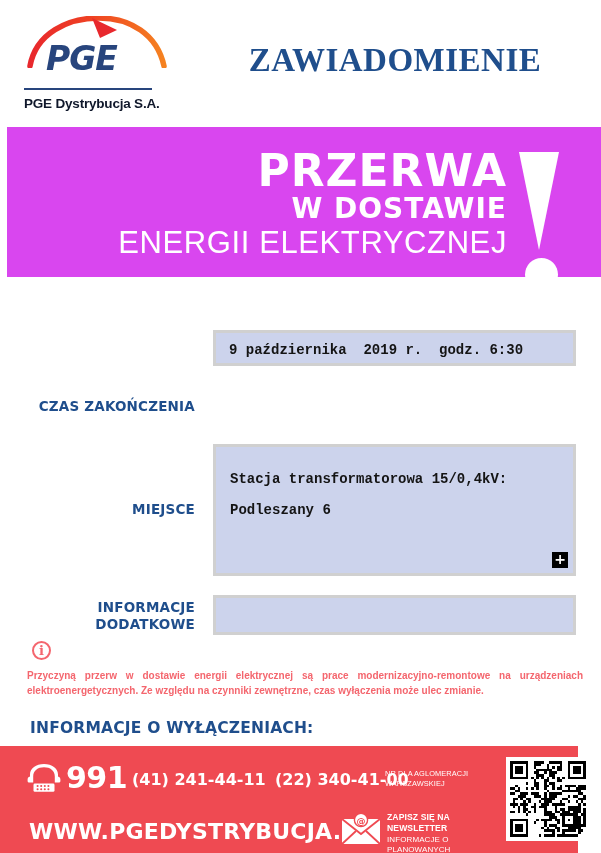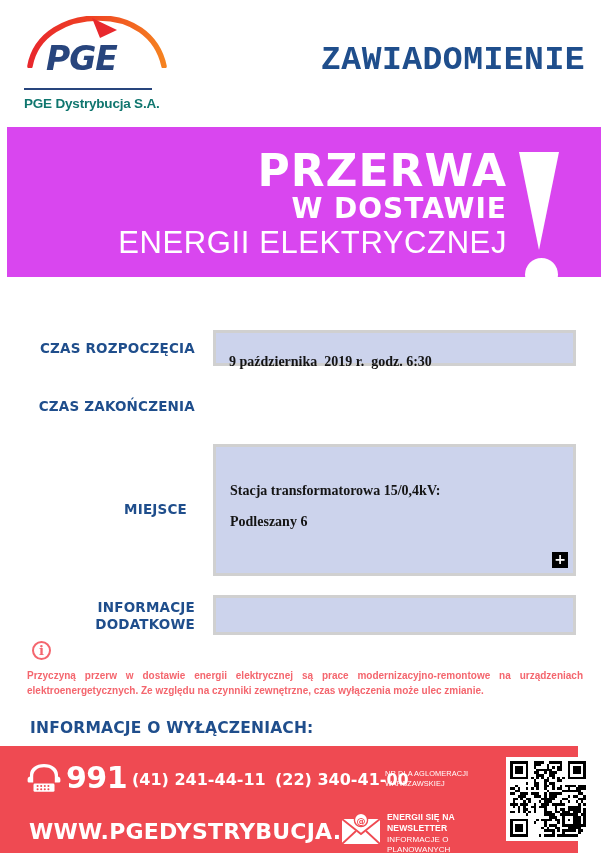--- a/index.html
+++ b/index.html
@@ -52,31 +52,31 @@
     left: 0; top: 72px;
     width: 128px;
     height: 2px;
     background: #28457d;
   }
   .logo-sub {
     position: absolute;
     left: 0; top: 80px;
     font-size: 13.5px;
     font-weight: 700;
-    color: #0f766e;
+    color: #0f172a;
     letter-spacing: -0.2px;
     white-space: nowrap;
   }
   .header-title {
     position: absolute;
     left: 205px;
     top: 42px;
     width: 380px;
-    text-align: right;
-    font-family: Liberation Mono, monospace;
+    text-align: center;
+    font-family: Liberation Serif, serif;
     font-size: 33px;
     font-weight: 700;
     letter-spacing: 0.5px;
     color: #1f4e8c;
     white-space: nowrap;
   }
 
   
   .banner {
     position: absolute;
@@ -159,39 +159,38 @@
     text-align: right;
     line-height: 1.28;
   }
   .field-box {
     position: absolute;
     background: #ccd3ec;
     border: 3px solid #d0d0d0;
     box-sizing: border-box;
   }
   .field-value {
-    font-family: Liberation Serif, serif;
+    font-family: Liberation Mono, monospace;
     font-size: 14px;
     font-weight: 700;
     color: #141414;
     white-space: pre;
-    margin-top: 12px;
   }
   #start-box  { left: 213px; top: 12px;  width: 363px; height: 36px; }
   #start-val  { position: absolute; left: 13px; top: 9px; }
   #end-box    { left: 213px; top: 70px;  width: 363px; height: 36px; }
   #end-val    { position: absolute; left: 13px; top: 9px; }
   #place-box  { left: 213px; top: 126px; width: 363px; height: 132px; }
   #place-l1   { position: absolute; left: 14px; top: 24px; }
   #place-l2   { position: absolute; left: 14px; top: 55px; }
   #extra-box  { left: 213px; top: 277px; width: 363px; height: 40px; }
 
   #start-label { left: 28px; top: 22px;  width: 167px; }
   #end-label   { left: 28px; top: 80px;  width: 167px; }
-  #place-label { left: 20px; top: 183px; width: 167px; }
+  #place-label { left: 28px; top: 183px; width: 167px; }
   #extra-label { left: 28px; top: 281px; width: 167px; }
 
   .expand-btn {
     position: absolute;
     right: 5px;
     bottom: 5px;
     width: 16px;
     height: 16px;
     background: #000000;
     color: #ffffff;
@@ -362,21 +361,20 @@
     <div class="banner-l3">ENERGII ELEKTRYCZNEJ</div>
   </div>
   <div class="bang">
     <div class="bang-bar"></div>
     <div class="bang-dot"></div>
   </div>
 </div>
 
 <div class="form">
 
-  <div class="field-label" id="start-label">CZAS ROZPOCZĘCIA</div>
   <div class="field-box" id="start-box">
     <span class="field-value" id="start-val">9 października  2019 r.  godz. 6:30</span>
   </div>
 
   <div class="field-label" id="end-label">CZAS ZAKOŃCZENIA</div>
 
   <div class="field-label" id="place-label">MIEJSCE</div>
   <div class="field-box" id="place-box">
     <span class="field-value" id="place-l1">Stacja transformatorowa 15/0,4kV:</span>
     <span class="field-value" id="place-l2">Podleszany 6</span>
@@ -430,21 +428,21 @@
     <svg width="40" height="33" viewBox="0 0 40 33">
       <rect x="1" y="7" width="38" height="25" fill="#ffffff"></rect>
       <path d="M1,7 L20,22 L39,7" fill="none" stroke="#ef4a52" stroke-width="1.8"></path>
       <path d="M1,32 L15,19 M39,32 L25,19" stroke="#ef4a52" stroke-width="1.8" fill="none"></path>
       <circle cx="20" cy="8" r="6.6" fill="#ffffff" stroke="#ef4a52" stroke-width="1.4"></circle>
       <text x="20" y="12" font-family="'DejaVu Sans', sans-serif" font-size="9" font-weight="700" fill="#ef4a52" text-anchor="middle">@</text>
     </svg>
   </div>
 
   <div class="newsletter-text">
-    <div class="newsletter-t1">ENERGII SIĘ NA NEWSLETTER</div>
+    <div class="newsletter-t1">ZAPISZ SIĘ NA NEWSLETTER</div>
     <div class="newsletter-t2">INFORMACJE O PLANOWANYCH</div>
 
   </div>
 </div>
 
 <div class="qr-wrap">
   <svg width="76" height="76" viewBox="0 0 29 29" shape-rendering="crispEdges">
     <rect width="29" height="29" fill="#ffffff"></rect>
     <g fill="#000000" id="qr-cells">
         <rect x="0" y="0" width="1" height="1"></rect>

